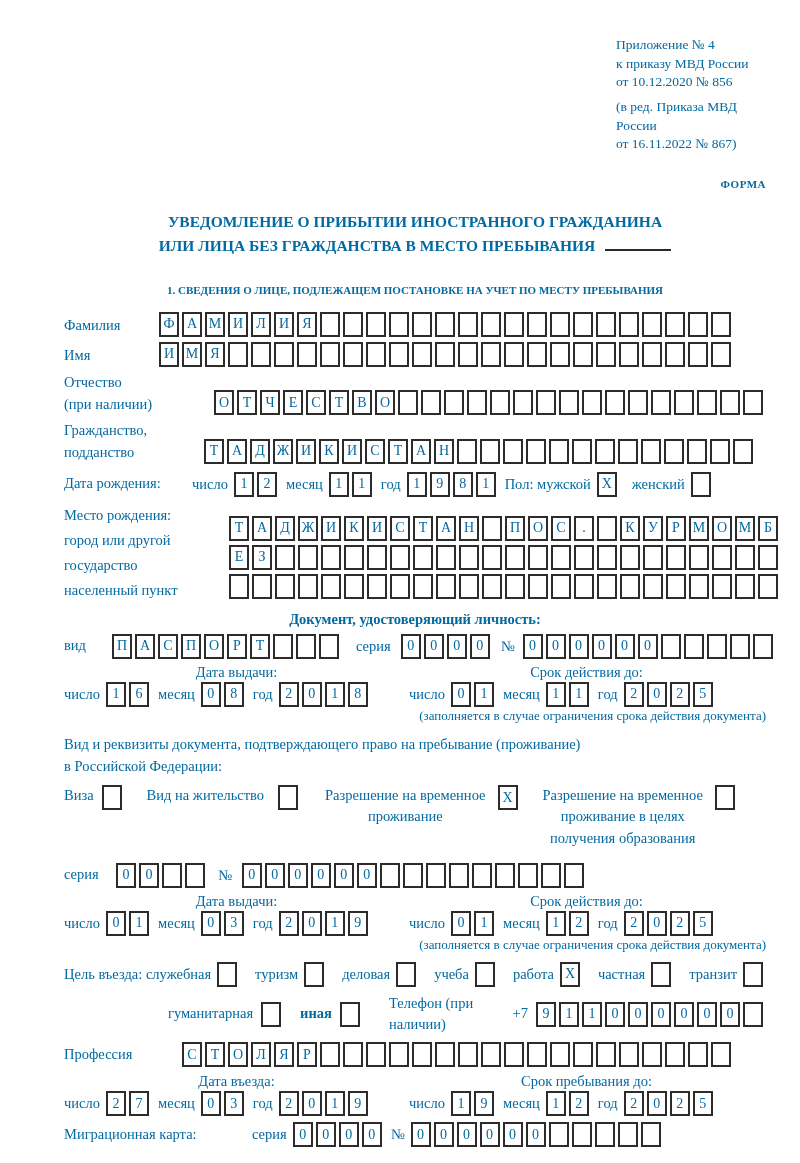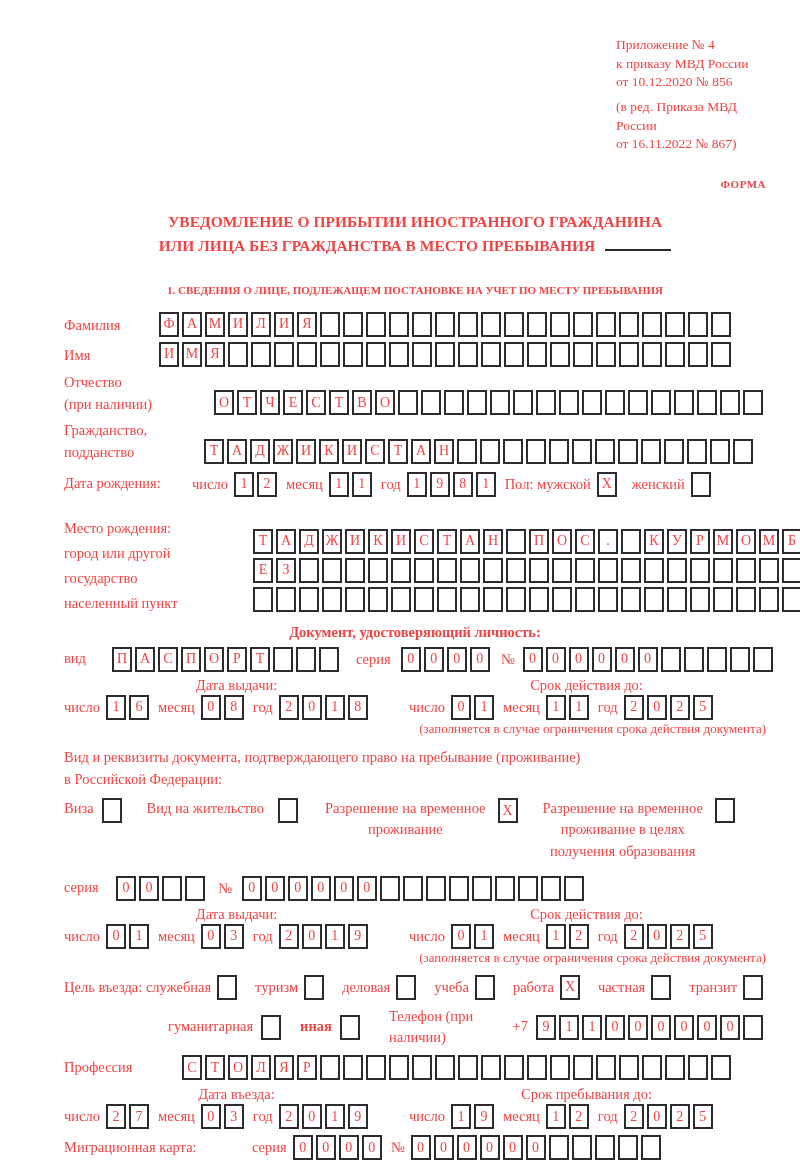--- a/index.html
+++ b/index.html
@@ -1,18 +1,18 @@
 <!DOCTYPE html>
 <html><head>
 <meta charset="utf-8">
 <style>
   html,body{margin:0;padding:0;background:#ffffff;}
   .page{
     width:800px;height:1163px;box-sizing:border-box;background:#ffffff;
-    font-family:"Liberation Serif", serif;color:#ef4444;
+    font-family:"Liberation Serif", serif;color:#0369a1;
     padding:36px 34px 16px 64px;overflow:hidden;position:relative;
   }
   .annex{margin-left:552px;font-size:13.5px;line-height:1.38;}
   .annex .ed{margin-top:6px;}
   .forma{text-align:right;font-weight:bold;font-size:11px;margin-top:24px;letter-spacing:0.5px;}
   .title{text-align:center;font-weight:bold;font-size:15.5px;line-height:1.55;margin-top:20px;}
   .blank-line{display:inline-block;width:66px;border-bottom:2px solid #2a2a2a;height:0.85em;margin-left:10px;}
   .sect{ text-align:center;font-weight:bold;font-size:11px;margin-top:26px;margin-bottom:16px;}
   .row{display:flex;align-items:flex-end;margin-bottom:5px;}
   .lbl{font-size:14.5px;line-height:1.5;}
@@ -220,21 +220,21 @@
     <span class="inlbl">Пол: мужской</span>
     <div class="grid">
         <span class="cell">X</span>
       </div>
     <span class="inlbl" style="margin-left:12px;">женский</span>
     <div class="grid">
         <span class="cell"></span>
       </div>
   </div>
 
-  <div class="row" style="margin-top:19px;gap:24px;">
+  <div class="row" style="margin-top:6px;">
     <div class="lbl w165" style="line-height:1.72;">
       <div>Место рождения:</div>
       <div>город или другой</div>
       <div>государство</div>
       <div>населенный пункт</div>
     </div>
     <div class="stack">
       <div class="grid">
           <span class="cell">Т</span>
           <span class="cell">А</span>

